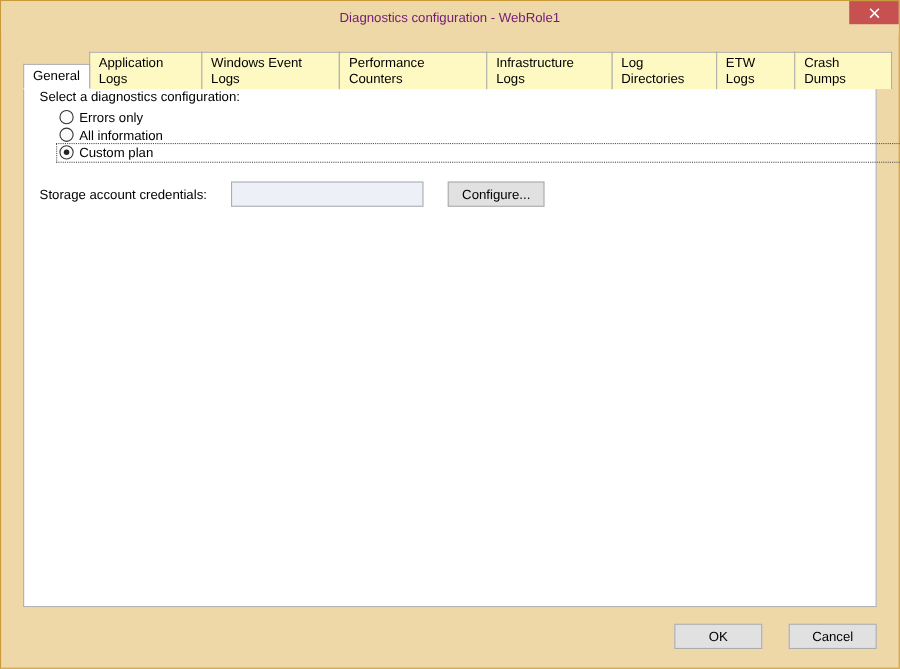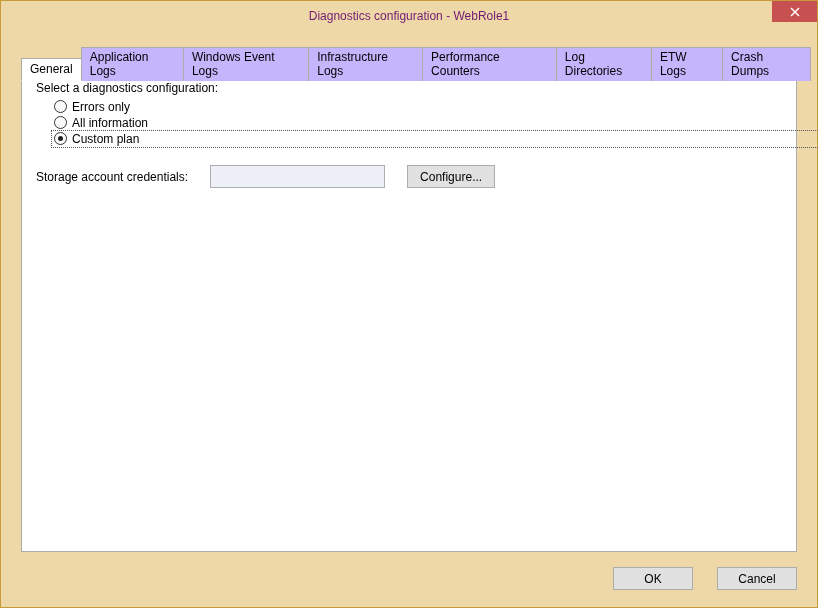--- a/index.html
+++ b/index.html
@@ -74,21 +74,21 @@
   .tab.active {
     background: #fff;
     border-bottom: 1px solid #fff;
     top: 1px;
     z-index: 3;
     padding-top: 3px;
     padding-bottom: 4px;
     margin-top: -2px;
   }
   .tab.inactive {
-    background: #c4b5fd;
+    background: #fef9c3;
   }
 
   .tab-panel {
     position: absolute;
     top: 35px; left: 13px; right: 13px;
     bottom: 48px;
     background: #fff;
     border: 1px solid #acacac;
     padding: 14px 14px;
     z-index: 1;
@@ -173,22 +173,22 @@
       </svg>
     </div>
   </div>
 
   <div class="client">
 
     <div class="tabstrip">
       <div class="tab active"><span>General</span></div>
       <div class="tab inactive"><span>Application Logs</span></div>
       <div class="tab inactive"><span>Windows Event Logs</span></div>
+      <div class="tab inactive"><span>Performance Counters</span></div>
       <div class="tab inactive"><span>Infrastructure Logs</span></div>
-      <div class="tab inactive"><span>Performance Counters</span></div>
       <div class="tab inactive"><span>Log Directories</span></div>
       <div class="tab inactive"><span>ETW Logs</span></div>
       <div class="tab inactive"><span>Crash Dumps</span></div>
     </div>
 
     <div class="tab-panel">
 
       <div class="section-label">Select a diagnostics configuration:</div>
 
       <div class="radio-group">

